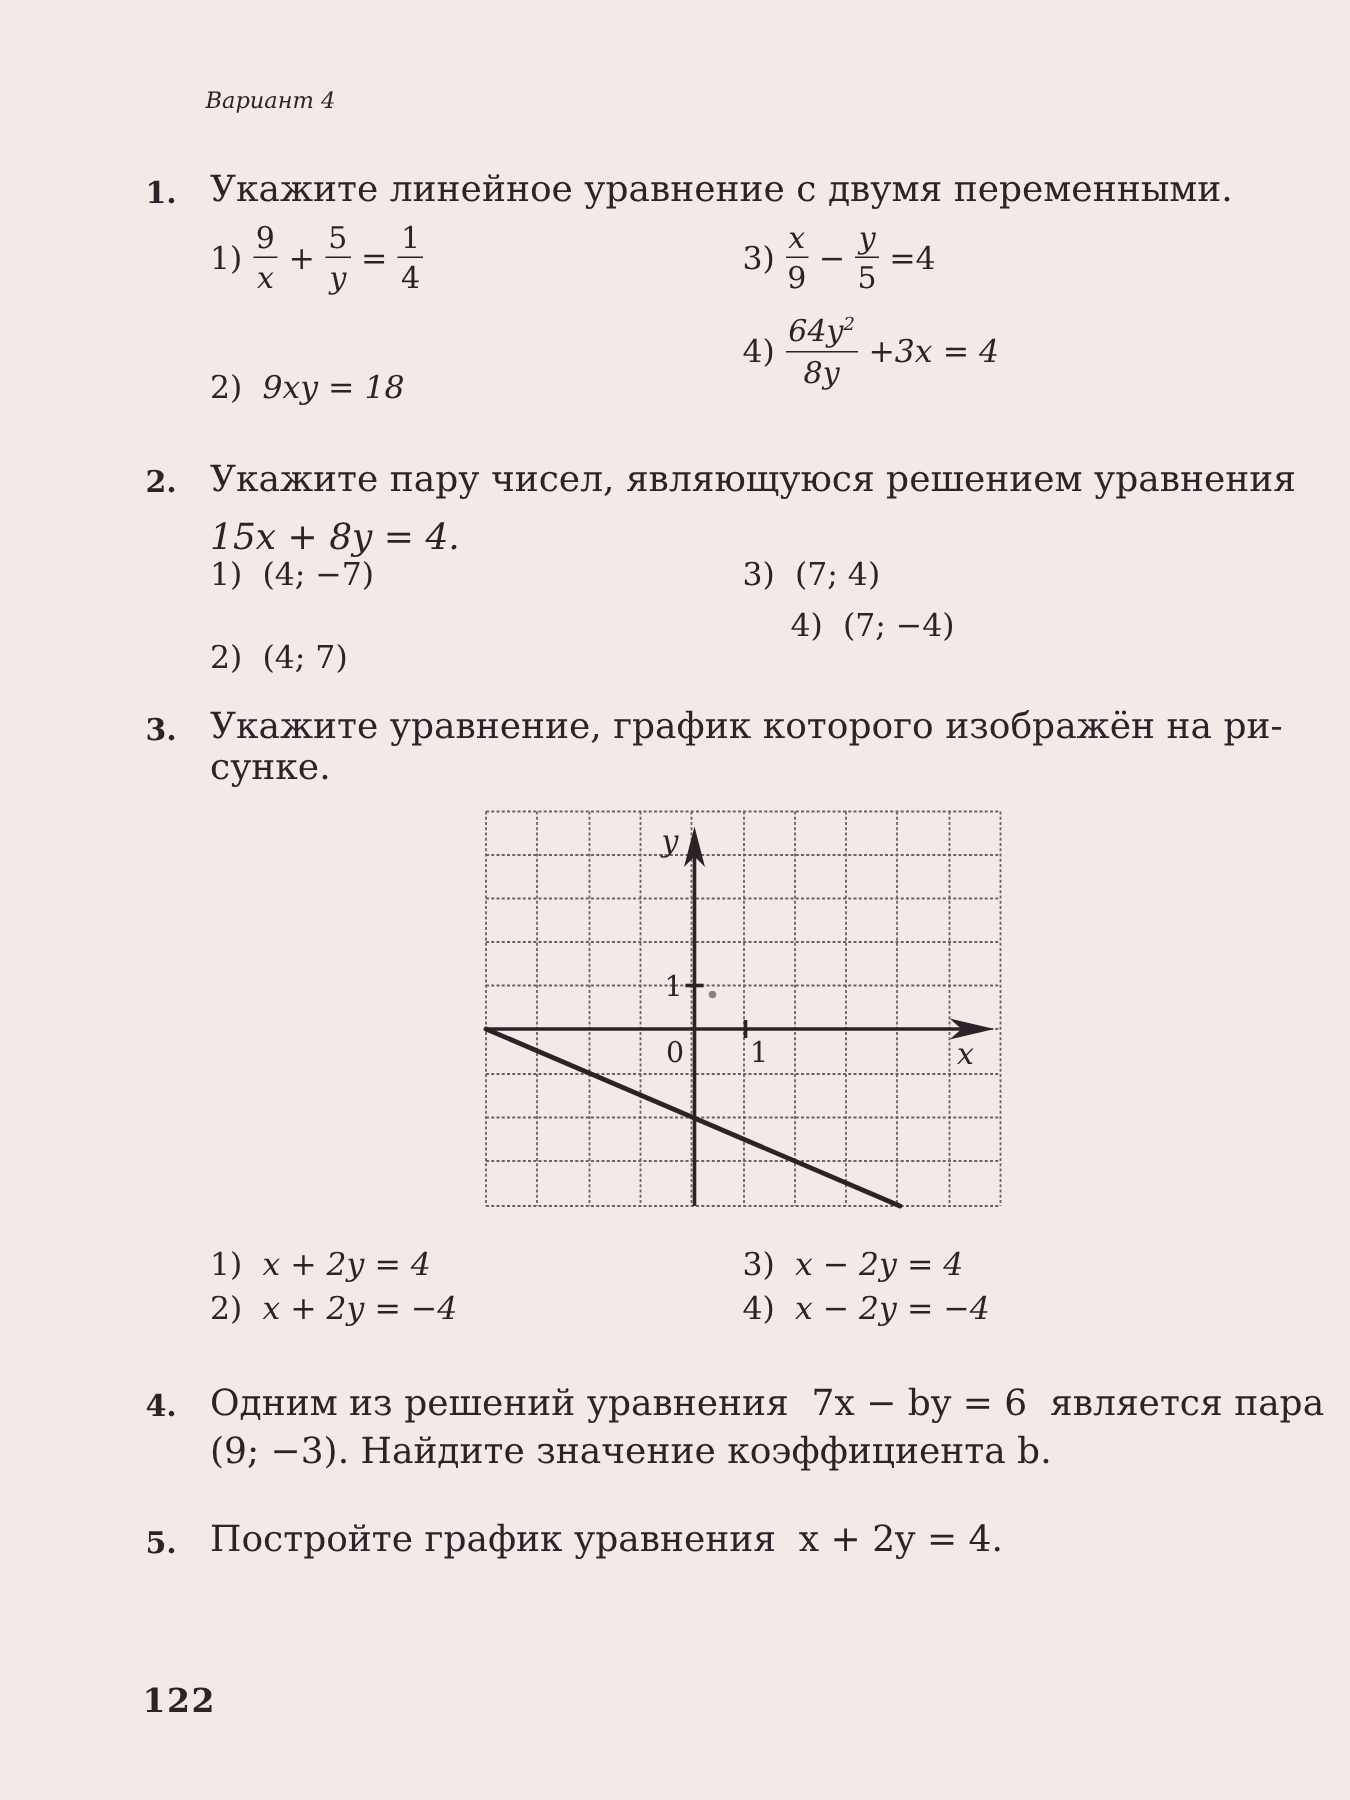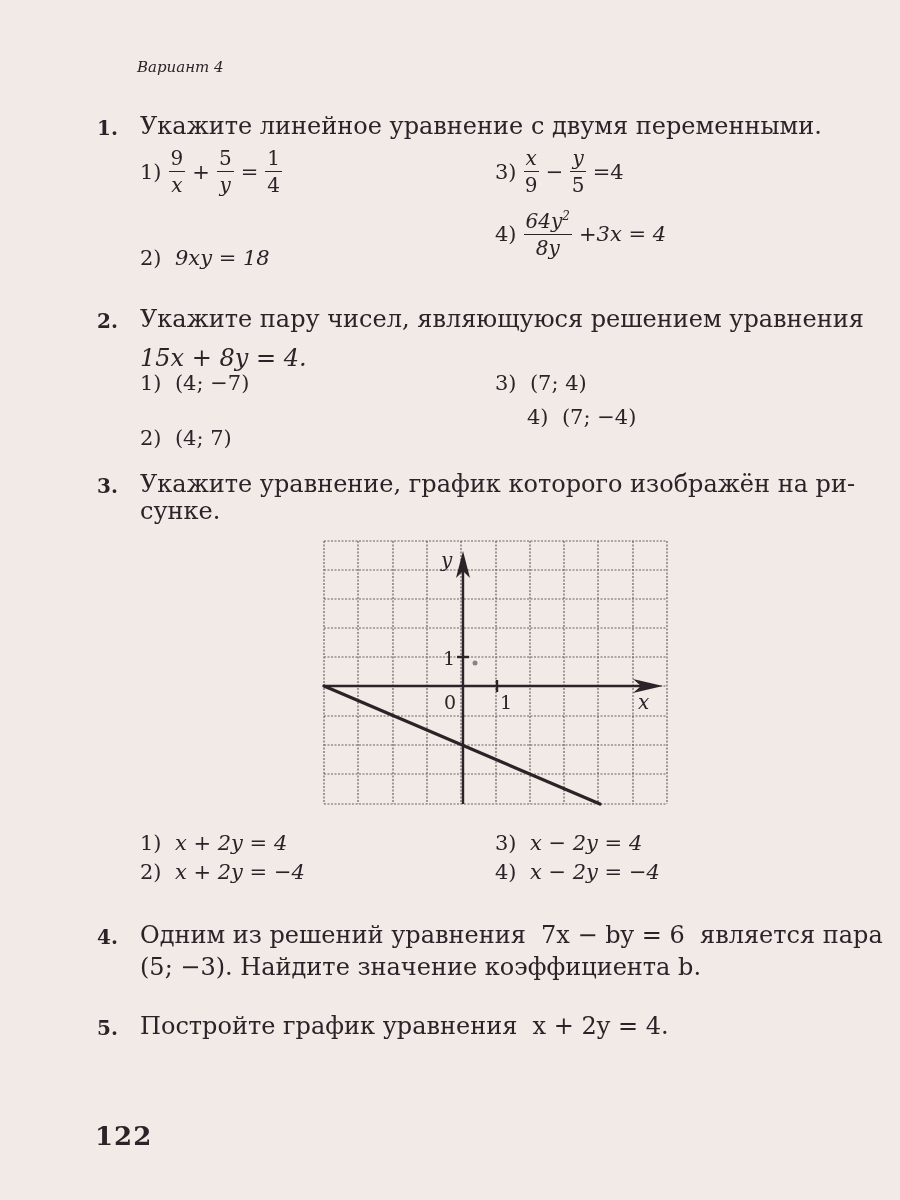--- a/index.html
+++ b/index.html
@@ -15,21 +15,21 @@
       font-family: "DejaVu Serif", serif;
     }
     .qnum { font-weight: bold; font-size: 20px; }
     .qtext { font-size: 24px; line-height: 28px; }
     .opt { font-size: 21px; white-space: nowrap; }
     .it { font-style: italic; }
     .frac { display: inline-flex; flex-direction: column; align-items: center; vertical-align: middle; margin: 0 1px; line-height: 1; }
     .frac .num { padding: 0 2px 3px 2px; border-bottom: 1.5px solid #2b2327; font-size: 20px; }
     .frac .den { padding-top: 3px; font-size: 20px; }
     sup { font-size: 12px; }
-    .pagenum { left: 95px; top: 1121px; font-size: 26px; font-weight: bold; letter-spacing: 1px; }
+    .pagenum { left: 95px; top: 1121px; font-size: 22px; font-weight: bold; letter-spacing: 1px; }
   </style>
 </head>
 <body>
 
 <div class="abs title">Вариант 4</div>
 
 <div class="abs qnum" style="left:97px; top:116px;">1.</div>
 <div class="abs qtext" style="left:140px; top:112px;">Укажите линейное уравнение с двумя переменными.</div>
 
 <div class="abs opt" style="left:140px; top:148px; display:flex; align-items:center; gap:6px;">
@@ -156,18 +156,18 @@
   <span style="font-style:normal">3)</span>&nbsp;
   <span>x − 2y = 4</span>
 </div>
 <div class="abs opt it" style="left:495px; top:860px;">
   <span style="font-style:normal">4)</span>&nbsp;
   <span>x − 2y = −4</span>
 </div>
 
 <div class="abs qnum" style="left:97px; top:925px;">4.</div>
 <div class="abs qtext" style="left:140px; top:921px; white-space:pre;text-align:right;">Одним из решений уравнения  7x − by = 6  является пара</div>
-<div class="abs qtext" style="left:140px; top:953px;">(5; −3). Найдите значение коэффициента b.</div>
+<div class="abs qtext" style="left:140px; top:953px;">(9; −3). Найдите значение коэффициента b.</div>
 
 <div class="abs qnum" style="left:97px; top:1016px;">5.</div>
 <div class="abs qtext" style="left:140px; top:1012px; white-space:pre;">Постройте график уравнения  x + 2y = 4.</div>
 
 <div class="abs pagenum">122</div>
 
 </body></html>

